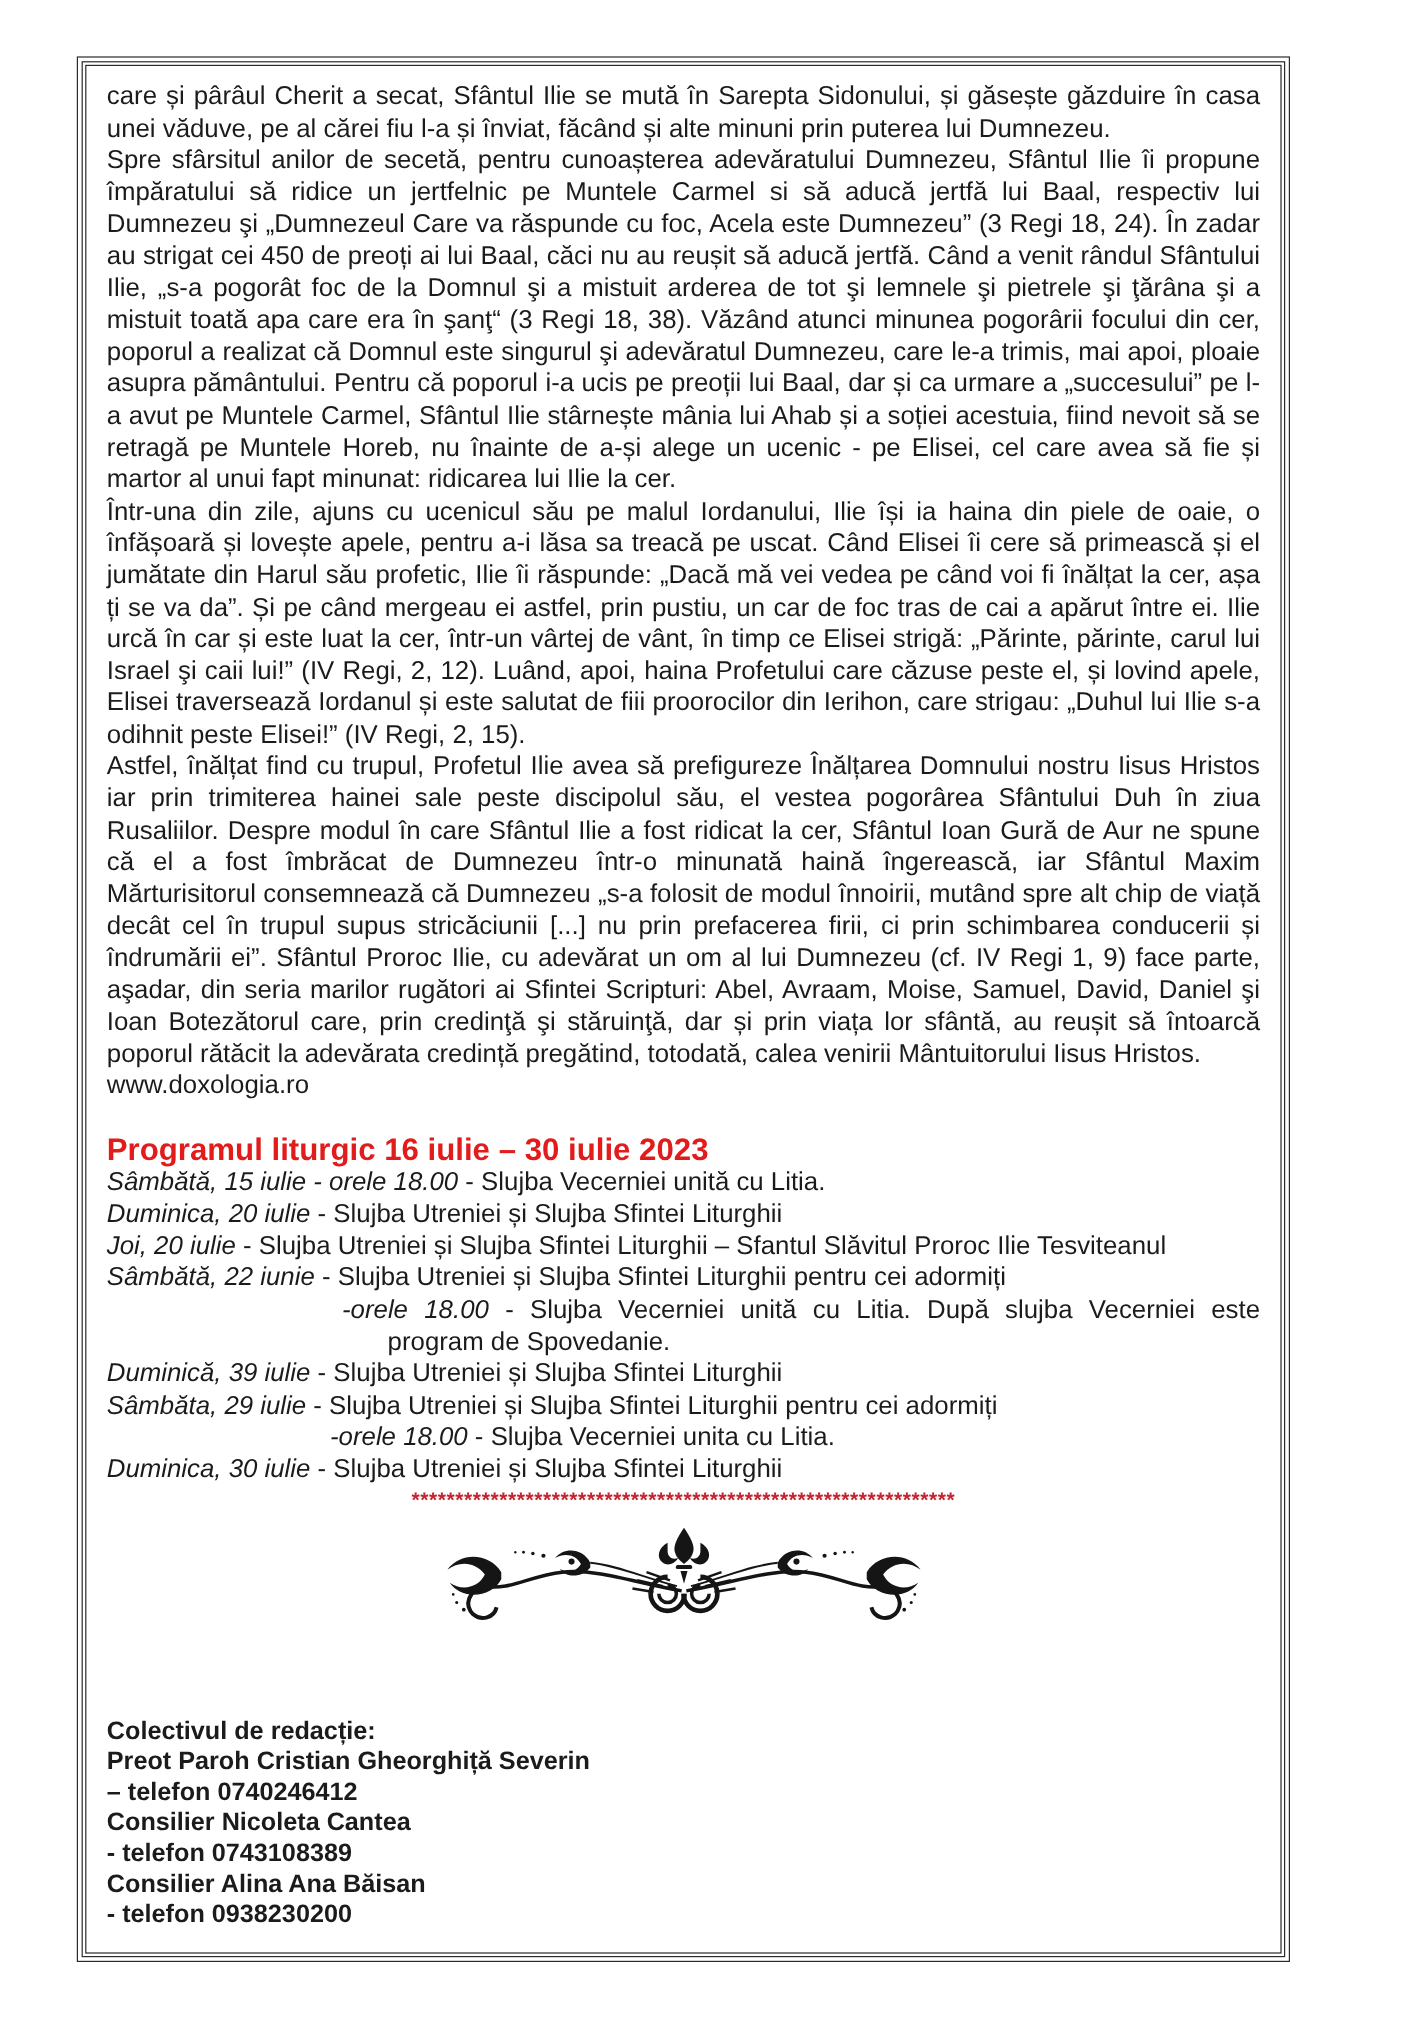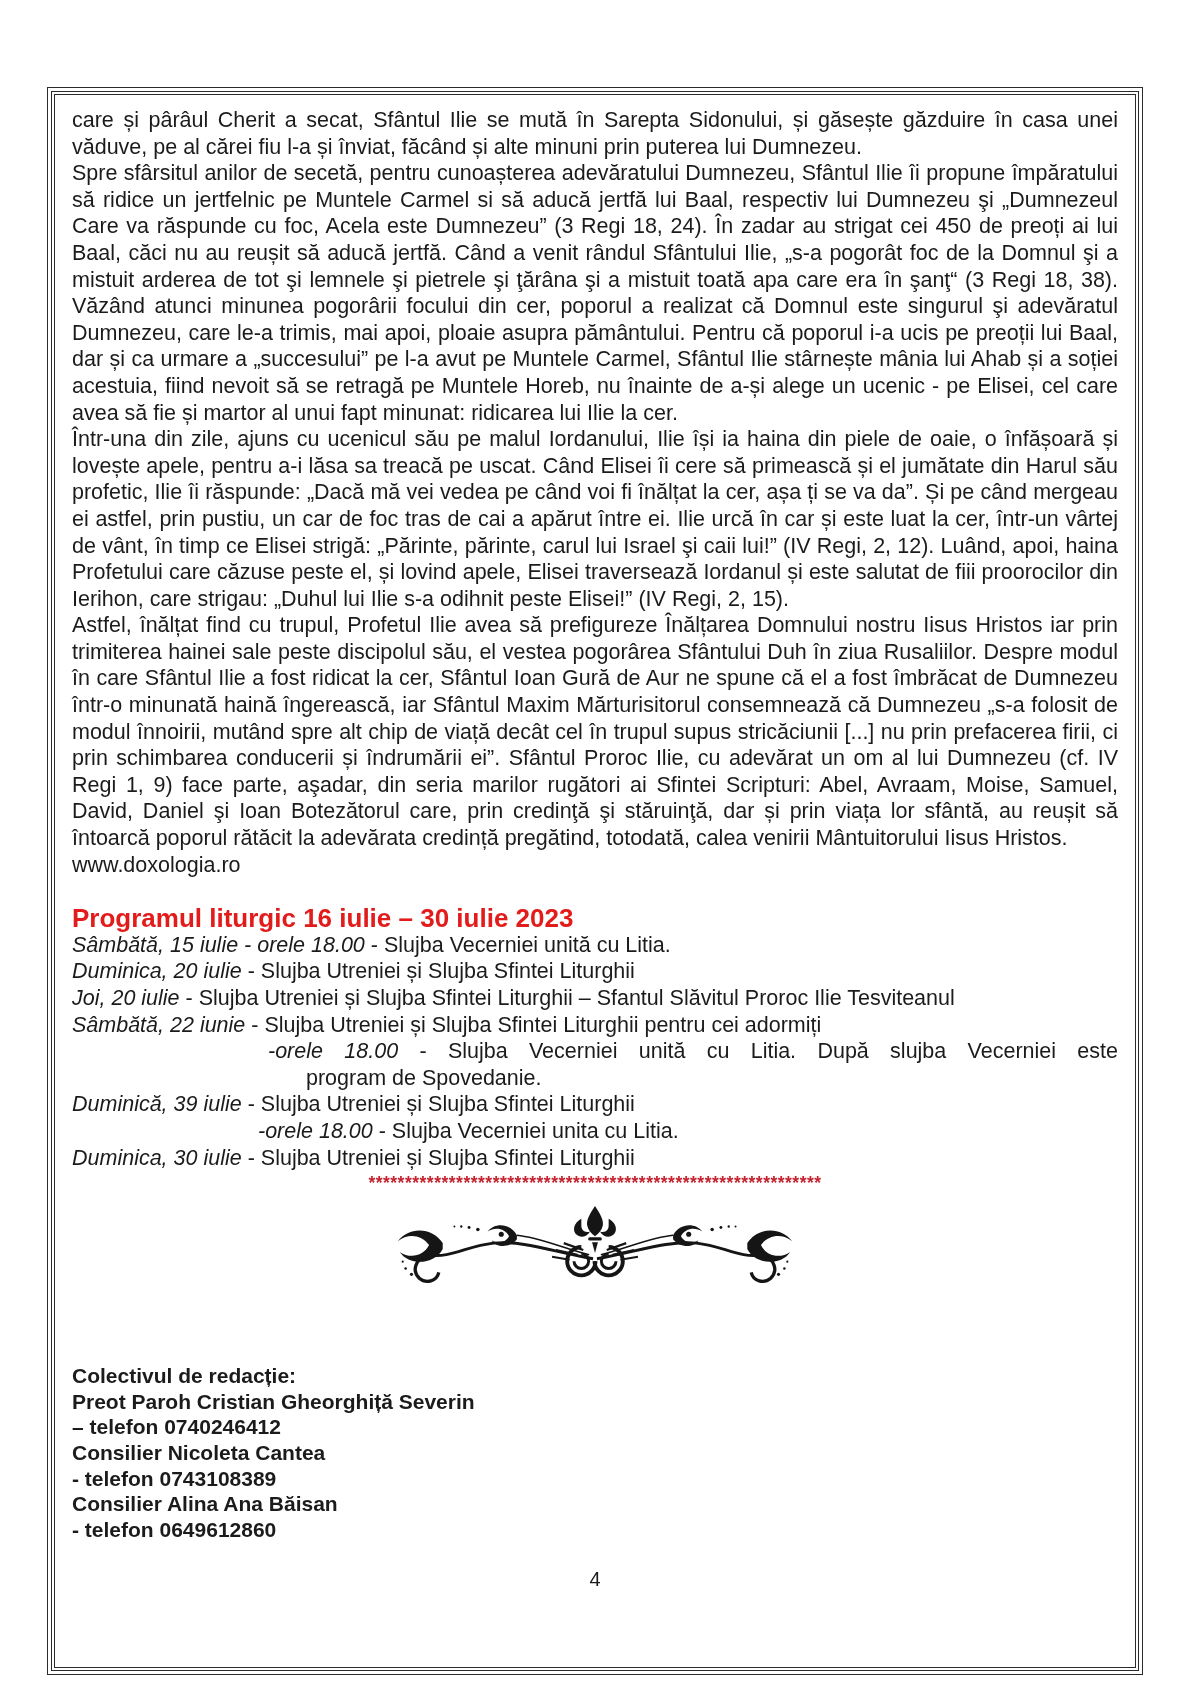--- a/index.html
+++ b/index.html
@@ -2,22 +2,22 @@
 <html style="--heading-red: #e21b1b; --stars-red: #c42430;"><head>
 <meta charset="utf-8">
 <style>
   html,body { margin:0; padding:0; }
   body {
     width:1190px; height:1683px; background:#ffffff; position:relative;
     font-family:"Liberation Sans", sans-serif; color:#1b1b1b;
     -webkit-font-smoothing:antialiased;
   }
   .frame {
-    position:absolute; left:47px; top:47px; width:1096px; height:1588px;
-    border:1.6px solid #2b2b2b; padding:3px; box-sizing:border-box;margin-top:40px;
+    position:absolute; left:64px; top:47px; width:1011px; height:1588px;
+    border:1.6px solid #2b2b2b; padding:3px; box-sizing:border-box;
   }
   .frame-mid {
     border:1px solid #2b2b2b; width:100%; height:100%;
     box-sizing:border-box; padding:2px;
   }
   .frame-inner {
     border:1.2px solid #2b2b2b; width:100%; height:100%;
     box-sizing:border-box; padding:12px 17px 0 17px; overflow:hidden;
   }
   .article p {
@@ -63,20 +63,21 @@
 
       <h2 class="prog-heading">Programul liturgic 16 iulie – 30 iulie 2023</h2>
 
       <div class="sched"><span class="it">Sâmbătă, 15 iulie - orele 18.00</span><span> - Slujba Vecerniei unită cu Litia.</span></div>
       <div class="sched"><span class="it">Duminica, 20 iulie</span><span> - Slujba Utreniei și Slujba Sfintei Liturghii</span></div>
       <div class="sched"><span class="it">Joi, 20 iulie</span><span> - Slujba Utreniei și Slujba Sfintei Liturghii – Sfantul Slăvitul Proroc Ilie Tesviteanul</span></div>
       <div class="sched"><span class="it">Sâmbătă, 22 iunie</span><span> - Slujba Utreniei și Slujba Sfintei Liturghii pentru cei adormiți</span></div>
       <div class="sched ind-a"><span class="it">-orele 18.00</span><span> - Slujba Vecerniei unită cu Litia. După slujba Vecerniei este</span></div>
       <div class="sched ind-b"><span class="it"></span><span>program de Spovedanie.</span></div>
       <div class="sched"><span class="it">Duminică, 39 iulie</span><span> - Slujba Utreniei și Slujba Sfintei Liturghii</span></div>
+      <div class="sched"><span class="it">Sâmbăta, 29 iulie</span><span> - Slujba Utreniei și Slujba Sfintei Liturghii pentru cei adormiți</span></div>
       <div class="sched ind-c"><span class="it">-orele 18.00</span><span> - Slujba Vecerniei unita cu Litia.</span></div>
       <div class="sched"><span class="it">Duminica, 30 iulie</span><span> - Slujba Utreniei și Slujba Sfintei Liturghii</span></div>
 
       <div class="stars">**************************************************************</div>
 
       <div class="ornament">
         <svg width="410" height="90" viewBox="0 0 420 90">
           <defs>
             <g id="halfR" fill="#151515" stroke="none">
               <path d="M212 56 C252 49 284 37 314 40 C342 43 358 56 381 52" fill="none" stroke="#151515" stroke-width="3"></path>
@@ -120,21 +121,21 @@
           <span class="c3">– telefon 0740246412</span>
         </div>
         <div class="crow">
           <span class="c1"></span>
           <span class="c2">Consilier Nicoleta Cantea</span>
           <span class="c3">- telefon 0743108389</span>
         </div>
         <div class="crow">
           <span class="c1"></span>
           <span class="c2">Consilier Alina Ana Băisan</span>
-          <span class="c3">- telefon 0649612860</span>
+          <span class="c3">- telefon 0938230200</span>
         </div>
       </div>
 
       <div class="pagenum">4</div>
 
     </div>
   </div>
 </div>
 
 </body></html>

